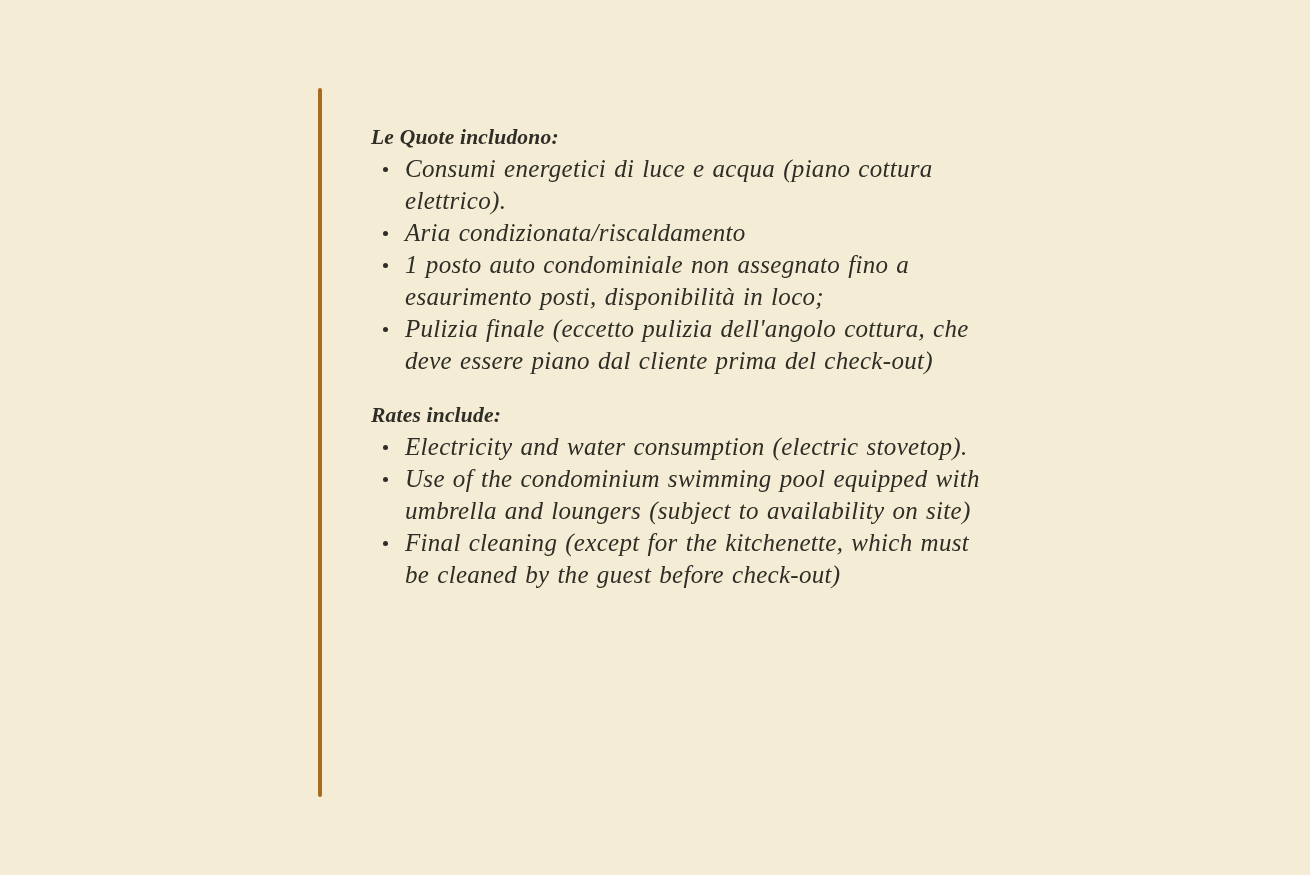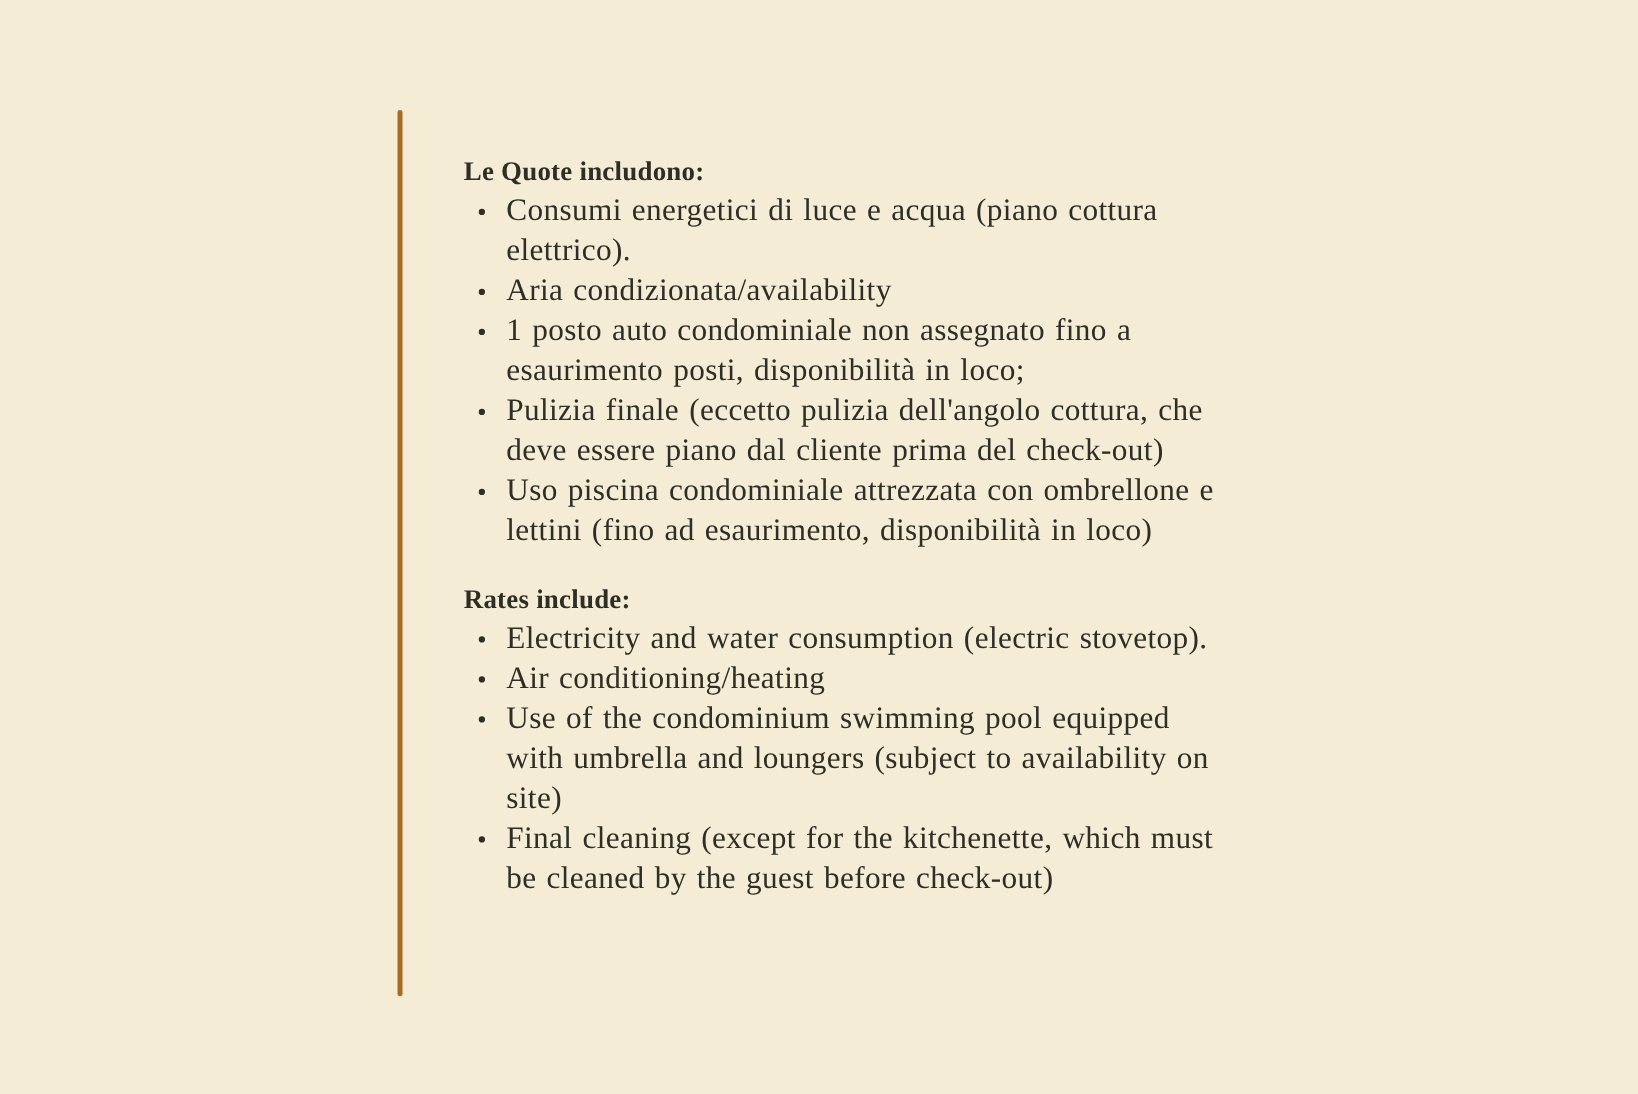--- a/index.html
+++ b/index.html
@@ -25,20 +25,21 @@
     width: 4px;
     height: 709px;
     background: var(--accent);
     border-radius: 2px;
   }
   .content {
     position: absolute;
     left: 371px;
     top: 121px;
     width: 612px;
+    font-style: italic;
   }
   .sec + .sec { margin-top: 22px; }
   .heading {
     margin: 0;
     font-size: 21.5px;
     line-height: 32px;
     font-weight: 700;
     letter-spacing: 0.2px;
   }
   .list {
@@ -74,47 +75,39 @@
 
     <section class="sec">
       <h2 class="heading">Le Quote includono:</h2>
       <ul class="list">
         <li class="item">
           <span class="bullet"></span>
           <span>Consumi energetici di luce e acqua (piano cottura elettrico).</span>
         </li>
         <li class="item">
           <span class="bullet"></span>
-          <span>Aria condizionata/availability</span>
+          <span>Aria condizionata/riscaldamento</span>
         </li>
         <li class="item">
           <span class="bullet"></span>
           <span>1 posto auto condominiale non assegnato fino a esaurimento posti, disponibilità in loco;</span>
         </li>
         <li class="item">
           <span class="bullet"></span>
           <span>Pulizia finale (eccetto pulizia dell'angolo cottura, che deve essere piano dal cliente prima del check-out)</span>
-        </li>
-        <li class="item">
-          <span class="bullet"></span>
-          <span>Uso piscina condominiale attrezzata con ombrellone e lettini (fino ad esaurimento, disponibilità in loco)</span>
         </li>
       </ul>
     </section>
 
     <section class="sec">
       <h2 class="heading">Rates include:</h2>
       <ul class="list">
         <li class="item">
           <span class="bullet"></span>
           <span>Electricity and water consumption (electric stovetop).</span>
-        </li>
-        <li class="item">
-          <span class="bullet"></span>
-          <span>Air conditioning/heating</span>
         </li>
         <li class="item">
           <span class="bullet"></span>
           <span>Use of the condominium swimming pool equipped with umbrella and loungers (subject to availability on site)</span>
         </li>
         <li class="item">
           <span class="bullet"></span>
           <span>Final cleaning (except for the kitchenette, which must be cleaned by the guest before check-out)</span>
         </li>
       </ul>

